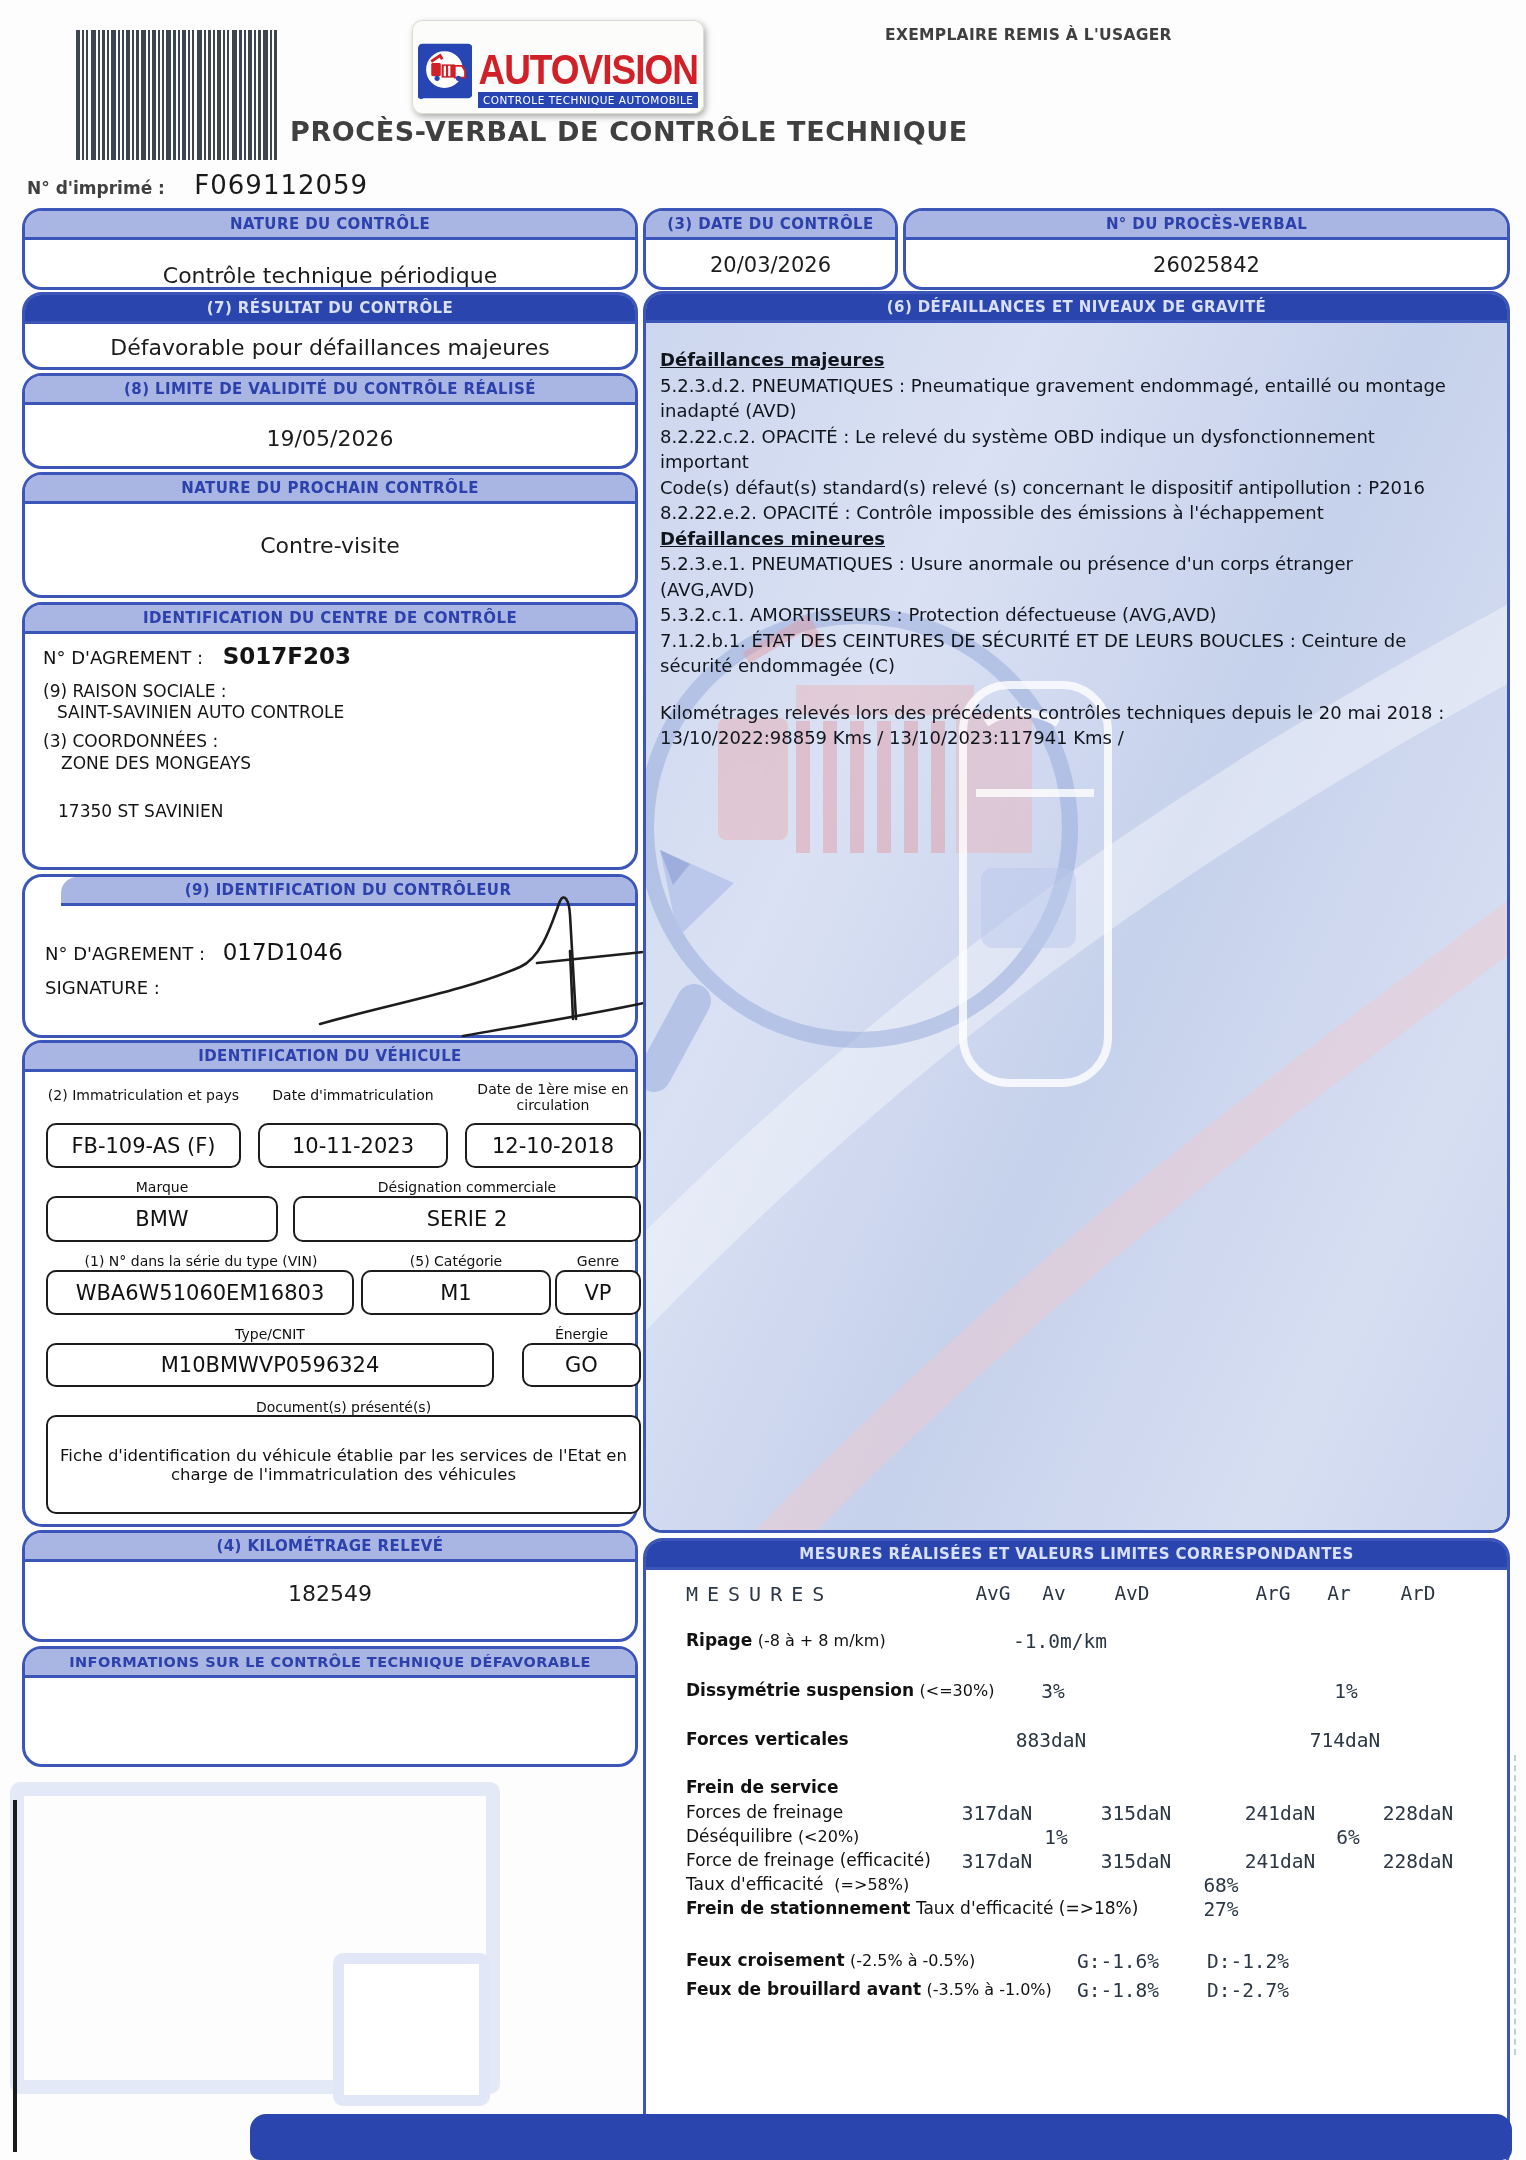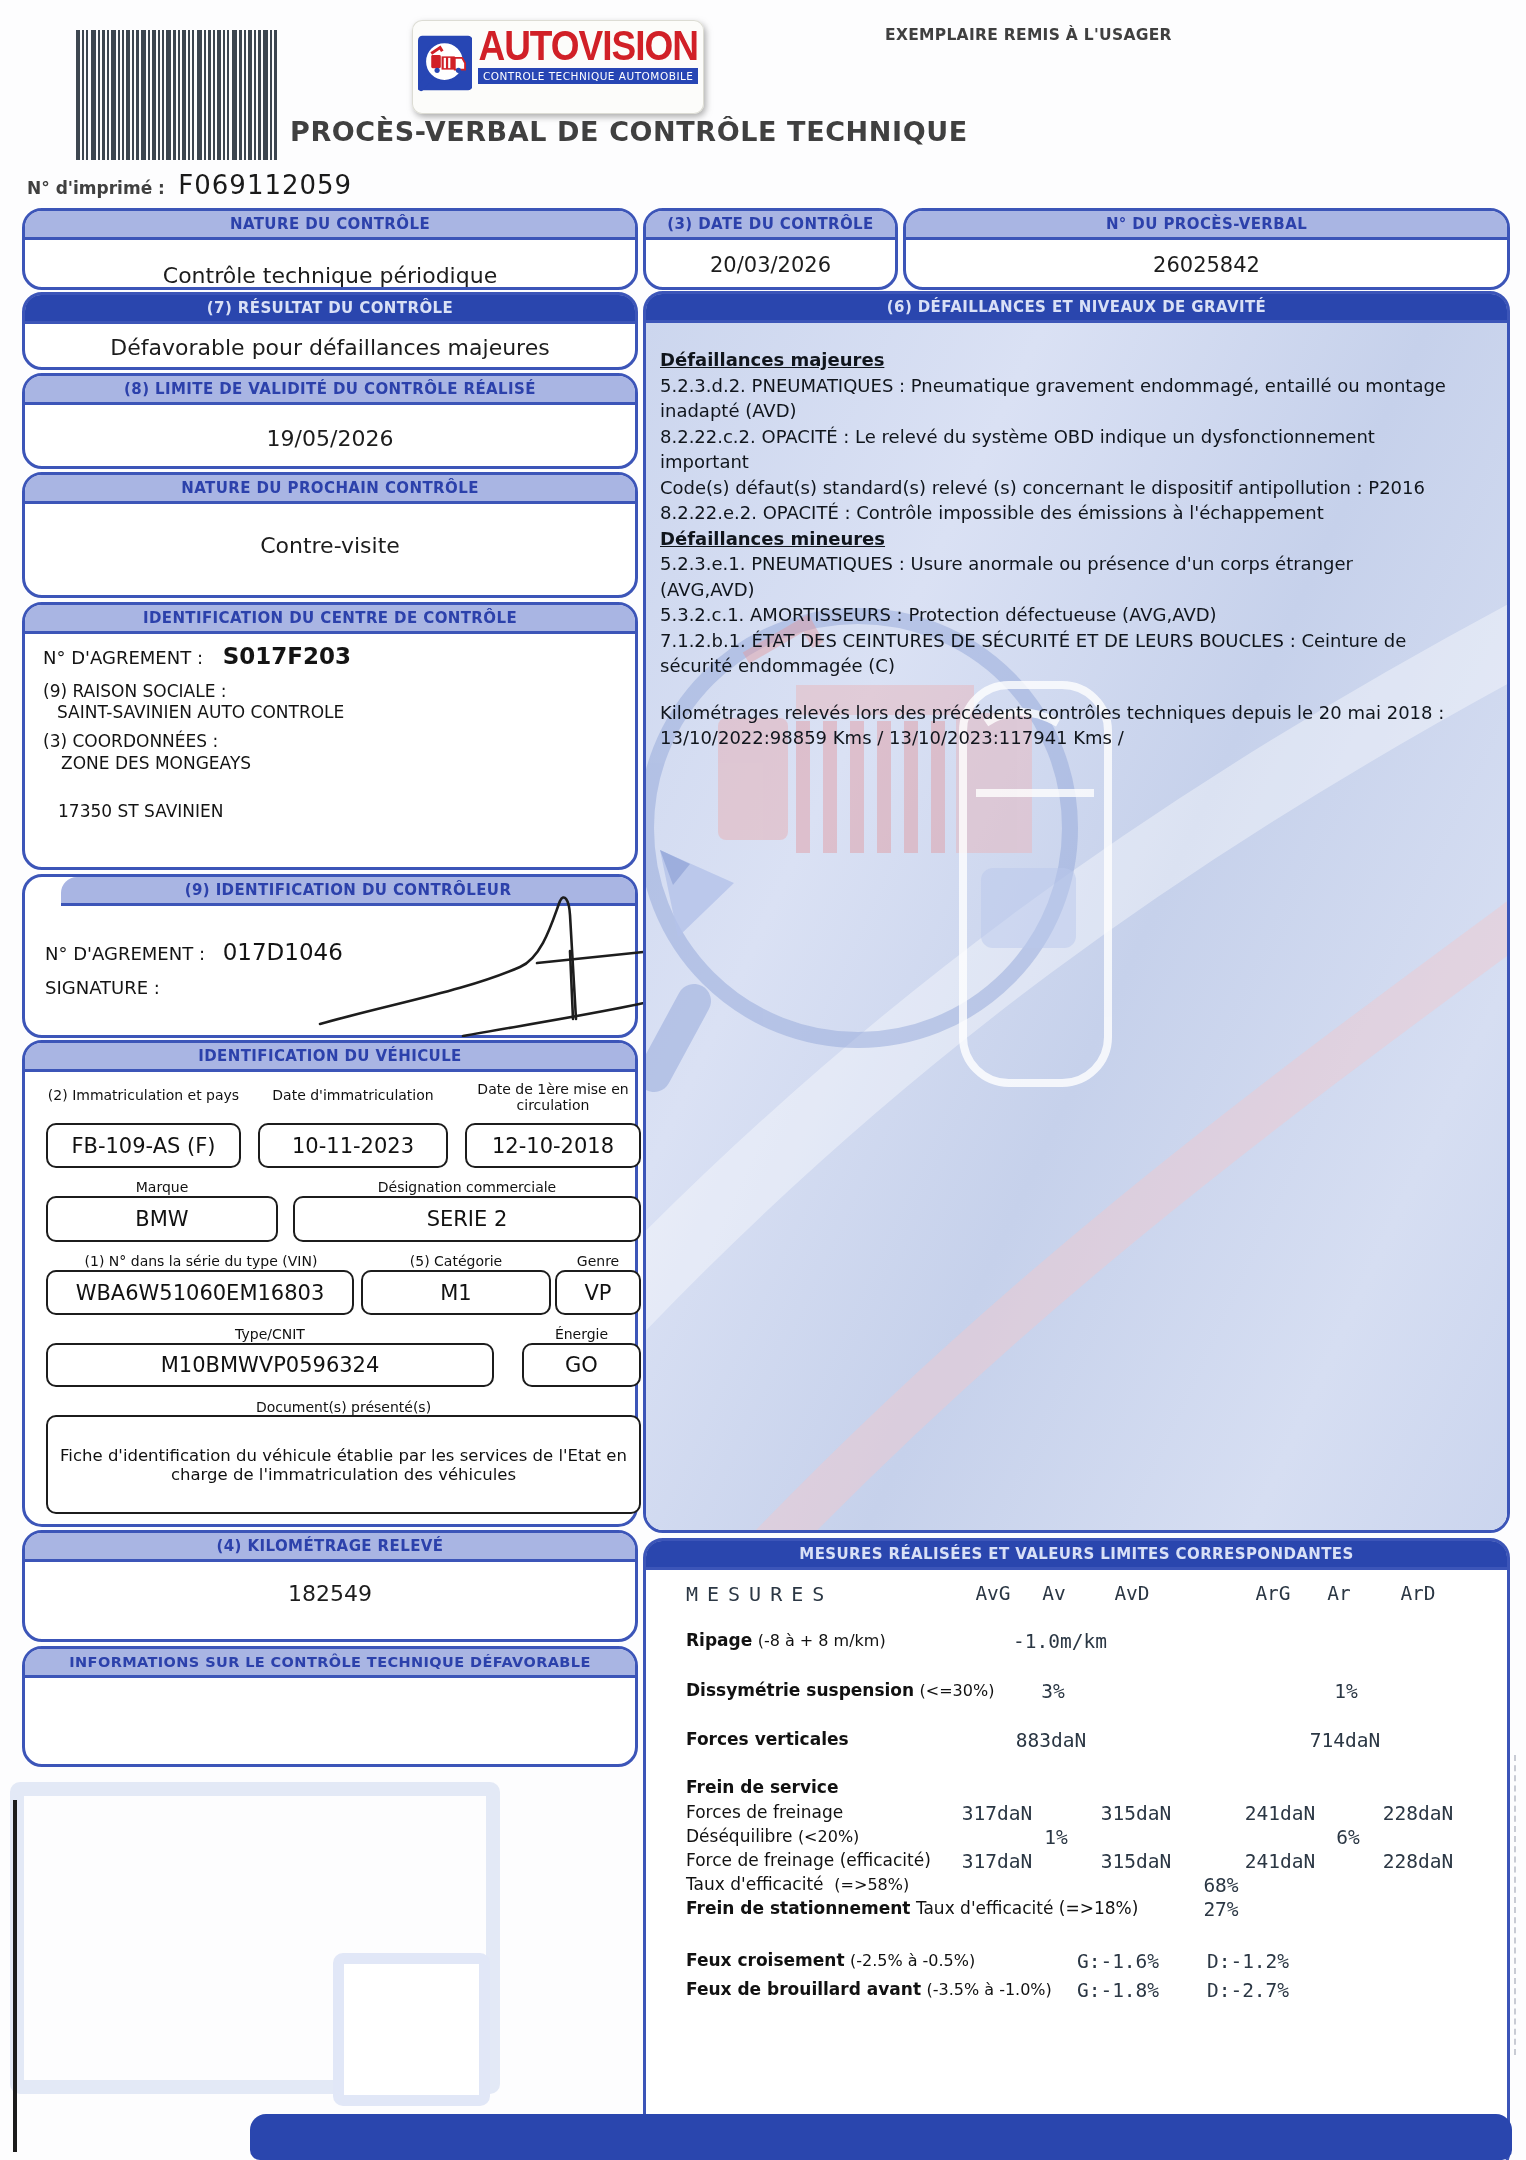--- a/index.html
+++ b/index.html
@@ -38,21 +38,21 @@
   .mv{position:absolute;transform:translateX(-50%);}
   
   .vlbl{position:absolute;font-size:14px;color:#111;text-align:center;}
   .vbox{
     position:absolute;border:2.5px solid #1c1c1c;border-radius:10px;background:#fff;
     display:flex;align-items:center;justify-content:center;font-size:21px;color:#111;box-sizing:border-box;
   }
   
   .logo{
     position:absolute;left:412px;top:20px;width:292px;height:94px;background:#fcfcfa;border-radius:10px;
-    box-shadow:2px 3px 6px rgba(120,120,120,.6), inset 0 0 0 1px #dcdcd4;display:flex;align-items:flex-start;padding:6px;box-sizing:border-box;
+    box-shadow:2px 3px 6px rgba(120,120,120,.6), inset 0 0 0 1px #dcdcd4;display:flex;align-items:flex-end;padding:6px;box-sizing:border-box;
   }
   .logo-text{margin-left:6px;}
   .logo-name{font-size:37px;font-weight:bold;color:#d12027;letter-spacing:-1px;transform:scaleY(1.15);line-height:40px;font-family:"Liberation Sans","DejaVu Sans",sans-serif;}
   .logo-sub{background:#2746b4;color:#fff;font-size:10.5px;text-align:center;padding:2px 4px;letter-spacing:.5px;margin-top:2px;white-space:nowrap;}
   .ghost{position:absolute;border-radius:10px;}
 </style>
 </head>
 <body>
 
 <div class="page">
@@ -97,21 +97,21 @@
         <rect x="178" y="0" width="2" height="130"></rect>
       <rect x="182" y="0" width="3" height="130"></rect>
         <rect x="187" y="0" width="5" height="130"></rect>
         <rect x="194" y="0" width="2" height="130"></rect>
       <rect x="198" y="0" width="3" height="130"></rect>
     </g>
   </svg>
 
   <div class="abs" style="left:27px;top:170px;font-size:17px;">
     <span class="lbl-blue">N° d'imprimé :</span>
-    <span style="font-size:26px;color:#1a1a1a;letter-spacing:1px;margin-left:8px;">F069112059</span>
+    <span style="font-size:26px;color:#1a1a1a;letter-spacing:1px;margin-left:24px;">F069112059</span>
   </div>
 
   <div class="logo">
     <svg width="74" height="74" viewBox="0 0 74 74">
       <rect x="0" y="0" width="74" height="74" rx="6" fill="#2746b4"></rect>
       <circle cx="36" cy="35" r="27" fill="#fff"></circle>
       <circle cx="36" cy="35" r="27" fill="none" stroke="#2746b4" stroke-width="4"></circle>
       <line x1="14" y1="58" x2="4" y2="70" stroke="#2746b4" stroke-width="10" stroke-linecap="round"></line>
       <path d="M18 24 L30 16 L33 21" stroke="#d12027" stroke-width="4" fill="none"></path>
       <rect x="18" y="26" width="13" height="18" rx="2" fill="#d12027"></rect>

